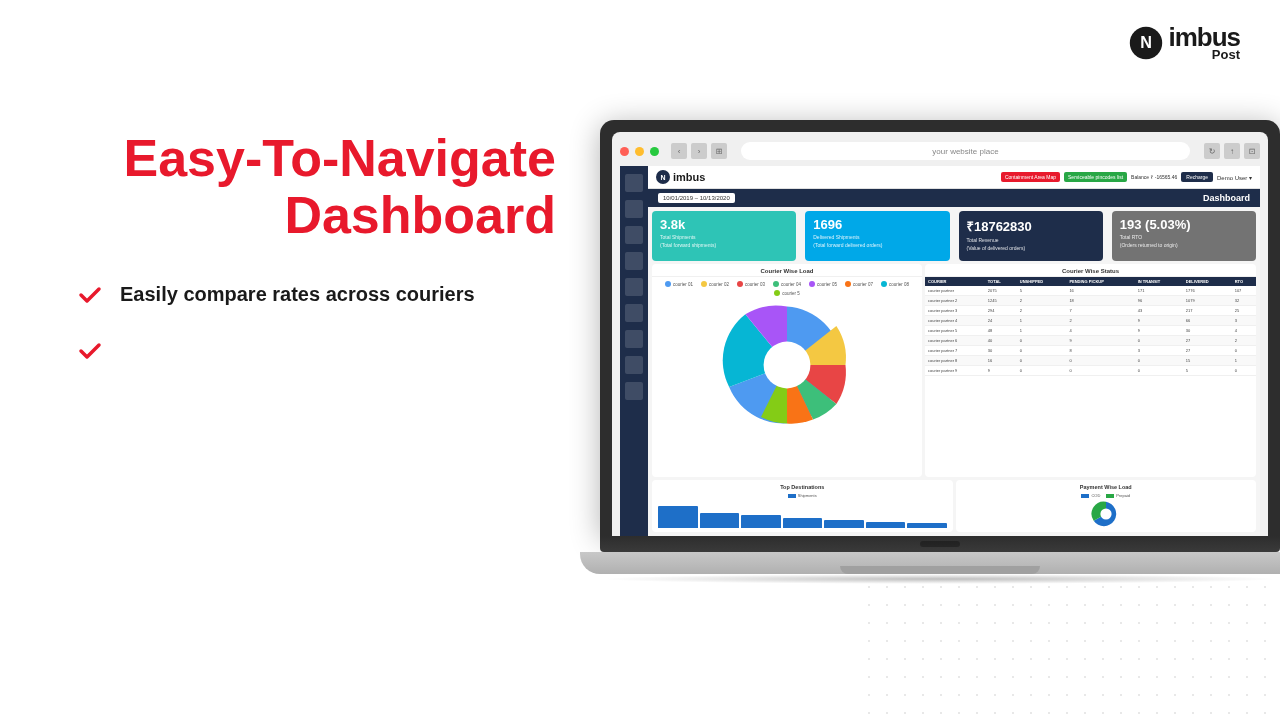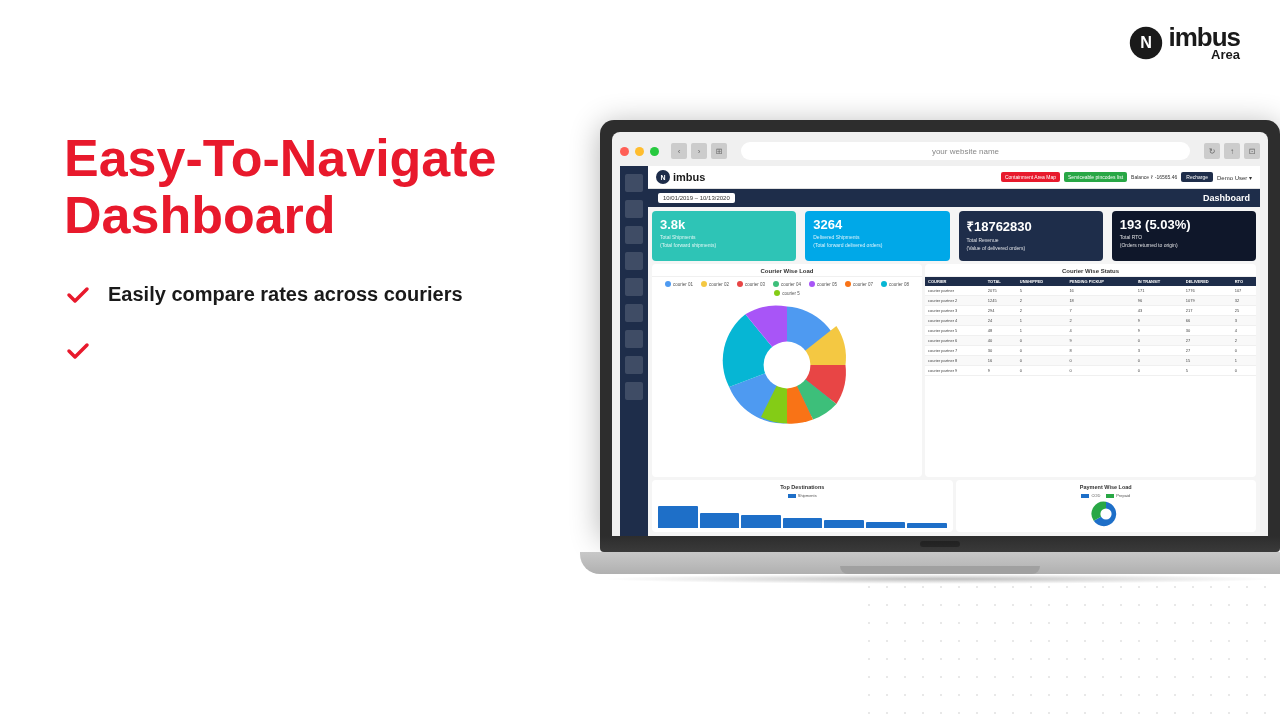--- a/index.html
+++ b/index.html
@@ -54,24 +54,25 @@
       font-size: 13px;
       font-weight: 700;
       color: #1a1a1a;
       text-align: right;
       margin-top: -2px;
     }
 
     
     .left-content {
       position: absolute;
-      left: 64px;
+      left: 76px;
       top: 130px;
       width: 480px;
       z-index: 5;
+      text-align: right;
     }
     .main-heading {
       font-size: 52px;
       font-weight: 900;
       color: #e8192c;
       line-height: 1.1;
       margin-bottom: 36px;
     }
     .feature-list {
       list-style: none;
@@ -309,21 +310,21 @@
     }
     .kpi-card {
       flex: 1;
       border-radius: 4px;
       padding: 6px 8px;
       min-height: 50px;
     }
     .kpi-teal { background: #2ec4b6; }
     .kpi-blue { background: #00a8e8; }
     .kpi-dark-blue { background: #1e2d4a; }
-    .kpi-purple { background: #0f172a; }
+    .kpi-purple { background: #737373; }
     .kpi-value {
       font-size: 13px;
       font-weight: 900;
       color: #fff;
     }
     .kpi-label {
       font-size: 5px;
       color: rgba(255,255,255,0.85);
       margin-top: 2px;
     }
@@ -485,21 +486,21 @@
 
 <div class="dot-pattern"></div>
 
 <div class="logo-area">
   <svg class="logo-icon" viewBox="0 0 40 40" xmlns="http://www.w3.org/2000/svg">
     <circle cx="20" cy="20" r="18" fill="#1a1a1a"></circle>
     <text x="20" y="26" text-anchor="middle" fill="white" font-size="18" font-weight="900" font-family="Arial">N</text>
   </svg>
   <div class="logo-text">
     <span class="logo-nimbus">imbus</span>
-    <span class="logo-post">Area</span>
+    <span class="logo-post">Post</span>
   </div>
 </div>
 
 <div class="left-content">
   <h1 class="main-heading">
     <span>Easy-To-Navigate</span><br>
     <span>Dashboard</span>
   </h1>
 
   <ul class="feature-list">
@@ -528,21 +529,21 @@
       <div class="browser-top-bar">
         <div class="browser-dot dot-red"></div>
         <div class="browser-dot dot-yellow"></div>
         <div class="browser-dot dot-green"></div>
         <div class="browser-nav-icons">
           <div class="nav-icon-btn">‹</div>
           <div class="nav-icon-btn">›</div>
           <div class="nav-icon-btn">⊞</div>
         </div>
         <div class="browser-address-bar">
-          <span>your website name</span>
+          <span>your website place</span>
         </div>
         <div class="browser-action-icons">
           <div class="browser-action-icon">↻</div>
           <div class="browser-action-icon">↑</div>
           <div class="browser-action-icon">⊡</div>
         </div>
       </div>
 
       <div class="dashboard-content">
 
@@ -579,21 +580,21 @@
             <div class="dash-title-text">Dashboard</div>
           </div>
 
           <div class="dash-kpi-row">
             <div class="kpi-card kpi-teal">
               <div class="kpi-value">3.8k</div>
               <div class="kpi-label">Total Shipments</div>
               <div class="kpi-label">(Total forward shipments)</div>
             </div>
             <div class="kpi-card kpi-blue">
-              <div class="kpi-value">3264</div>
+              <div class="kpi-value">1696</div>
               <div class="kpi-label">Delivered Shipments</div>
               <div class="kpi-label">(Total forward delivered orders)</div>
             </div>
             <div class="kpi-card kpi-dark-blue">
               <div class="kpi-value">₹18762830</div>
               <div class="kpi-label">Total Revenue</div>
               <div class="kpi-label">(Value of delivered orders)</div>
             </div>
             <div class="kpi-card kpi-purple">
               <div class="kpi-value">193 (5.03%)</div>

